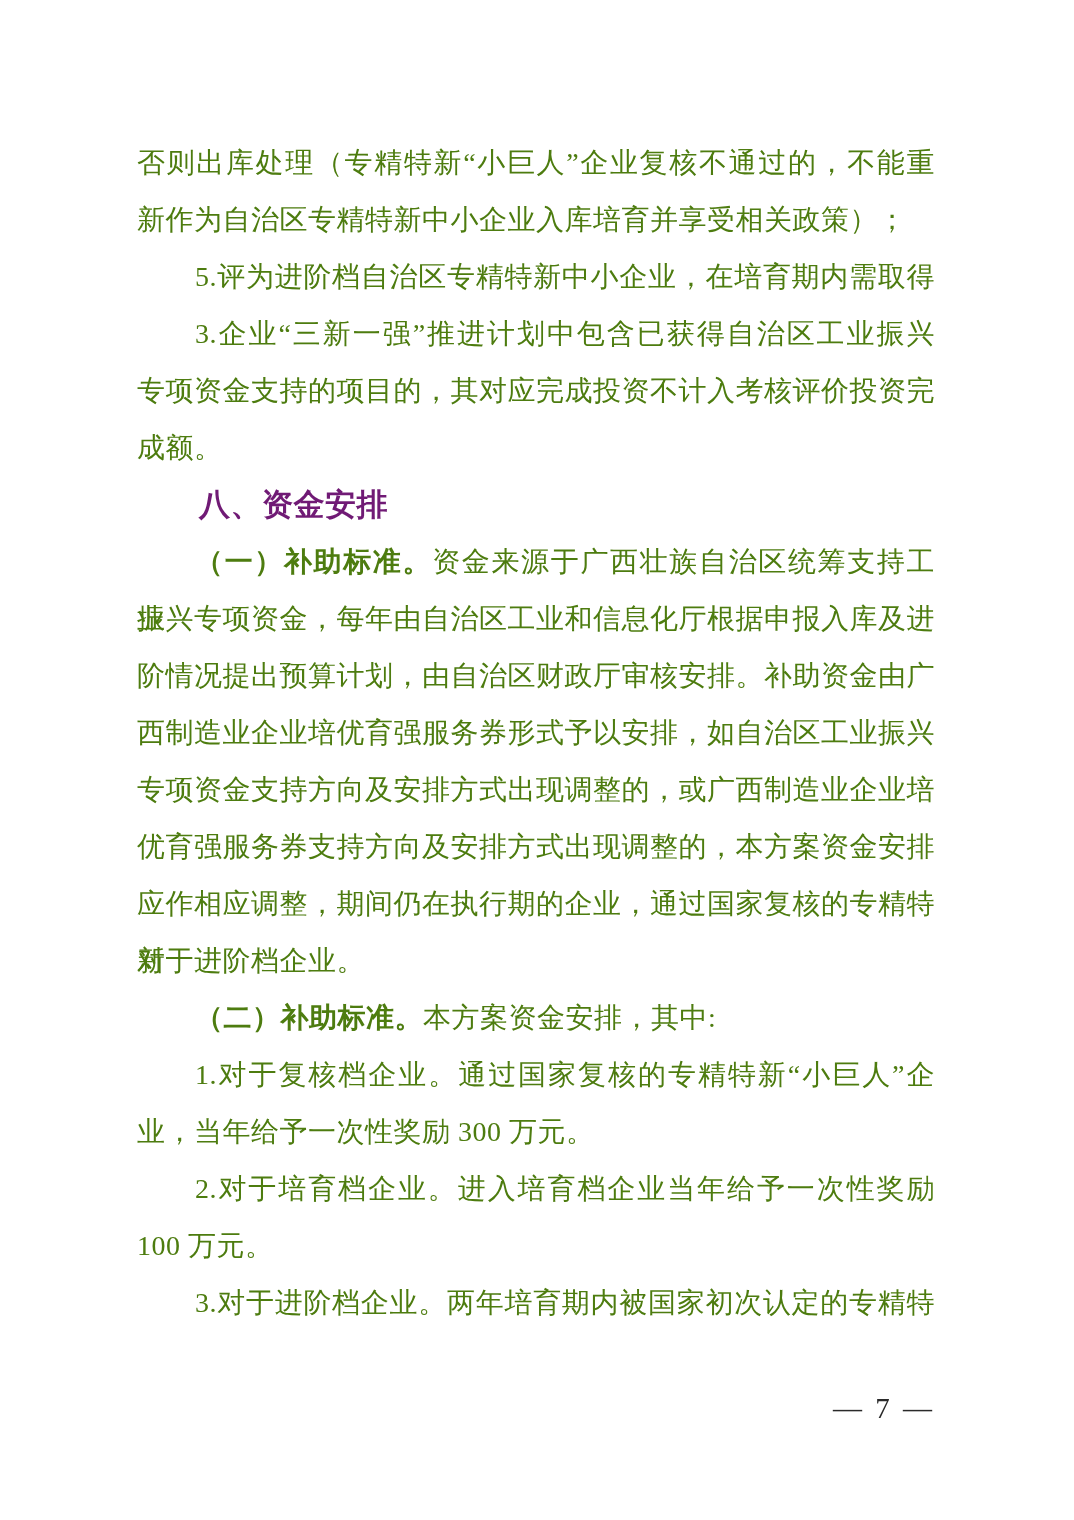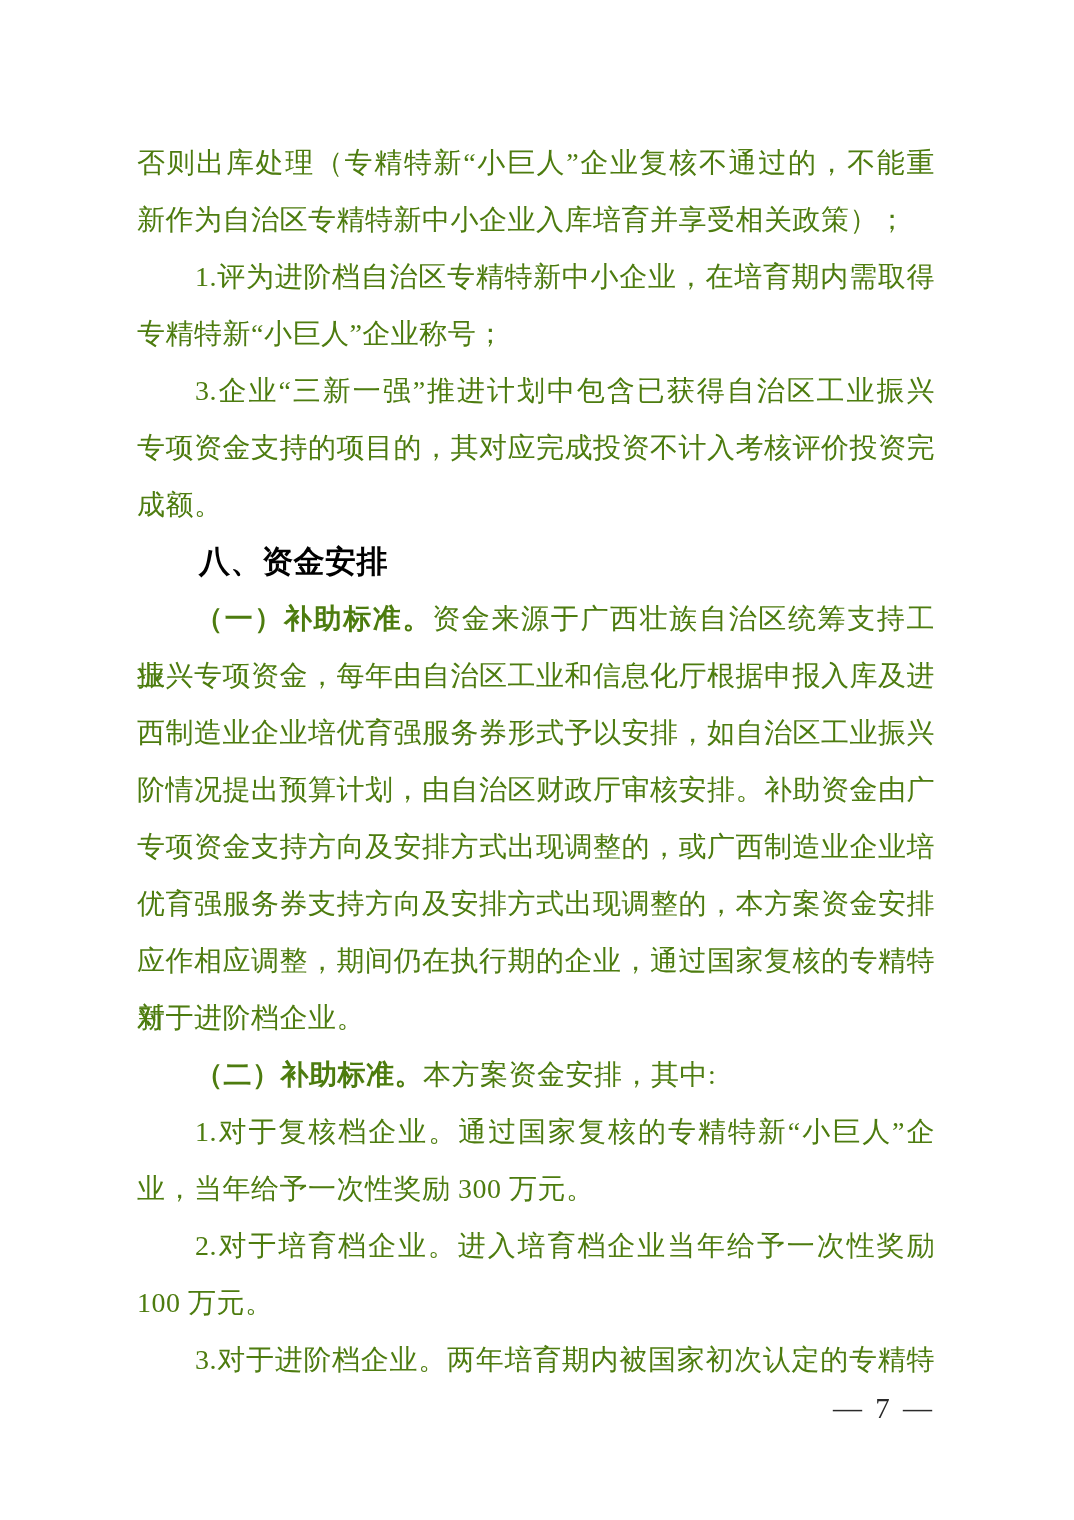--- a/index.html
+++ b/index.html
@@ -42,21 +42,21 @@
   }
   
   .ind {
     text-indent: 58px;
   }
   .heading {
     font-family: "Liberation Sans", sans-serif;
     font-weight: bold;
     font-size: 31px;
     text-indent: 62px;
-    color: #000000;
+    color: #701a75;
   }
   
   .lead {
     font-weight: 600;
   }
   .page-number {
     position: absolute;
     left: 137px;
     top: 1392px;
     width: 798px;
@@ -68,34 +68,33 @@
   }
 </style>
 </head>
 <body>
 
 <div class="page">
 
   <div class="content">
     <div class="ln j">否则出库处理（专精特新“小巨人”企业复核不通过的，不能重</div>
     <div class="ln">新作为自治区专精特新中小企业入库培育并享受相关政策）；</div>
-    <div class="ln j ind">1.评为进阶档自治区专精特新中小企业，在培育期内需取得</div>
-    <div class="ln">专精特新“小巨人”企业称号；</div>
+    <div class="ln j ind">5.评为进阶档自治区专精特新中小企业，在培育期内需取得</div>
     <div class="ln j ind">3.企业“三新一强”推进计划中包含已获得自治区工业振兴</div>
     <div class="ln j">专项资金支持的项目的，其对应完成投资不计入考核评价投资完</div>
     <div class="ln">成额。</div>
 
     <div class="ln heading">八、资金安排</div>
 
     <div class="ln j ind">
       <span class="lead">（一）补助标准。</span><span>资金来源于广西壮族自治区统筹支持工业</span>
     </div>
     <div class="ln j">振兴专项资金，每年由自治区工业和信息化厅根据申报入库及进</div>
+    <div class="ln j">阶情况提出预算计划，由自治区财政厅审核安排。补助资金由广</div>
     <div class="ln j">西制造业企业培优育强服务券形式予以安排，如自治区工业振兴</div>
-    <div class="ln j">阶情况提出预算计划，由自治区财政厅审核安排。补助资金由广</div>
     <div class="ln j">专项资金支持方向及安排方式出现调整的，或广西制造业企业培</div>
     <div class="ln j">优育强服务券支持方向及安排方式出现调整的，本方案资金安排</div>
     <div class="ln j">应作相应调整，期间仍在执行期的企业，通过国家复核的专精特新</div>
     <div class="ln">对于进阶档企业。</div>
 
     <div class="ln ind">
       <span class="lead">（二）补助标准。</span><span>本方案资金安排，其中:</span>
     </div>
 
     <div class="ln j ind">1.对于复核档企业。通过国家复核的专精特新“小巨人”企</div>

